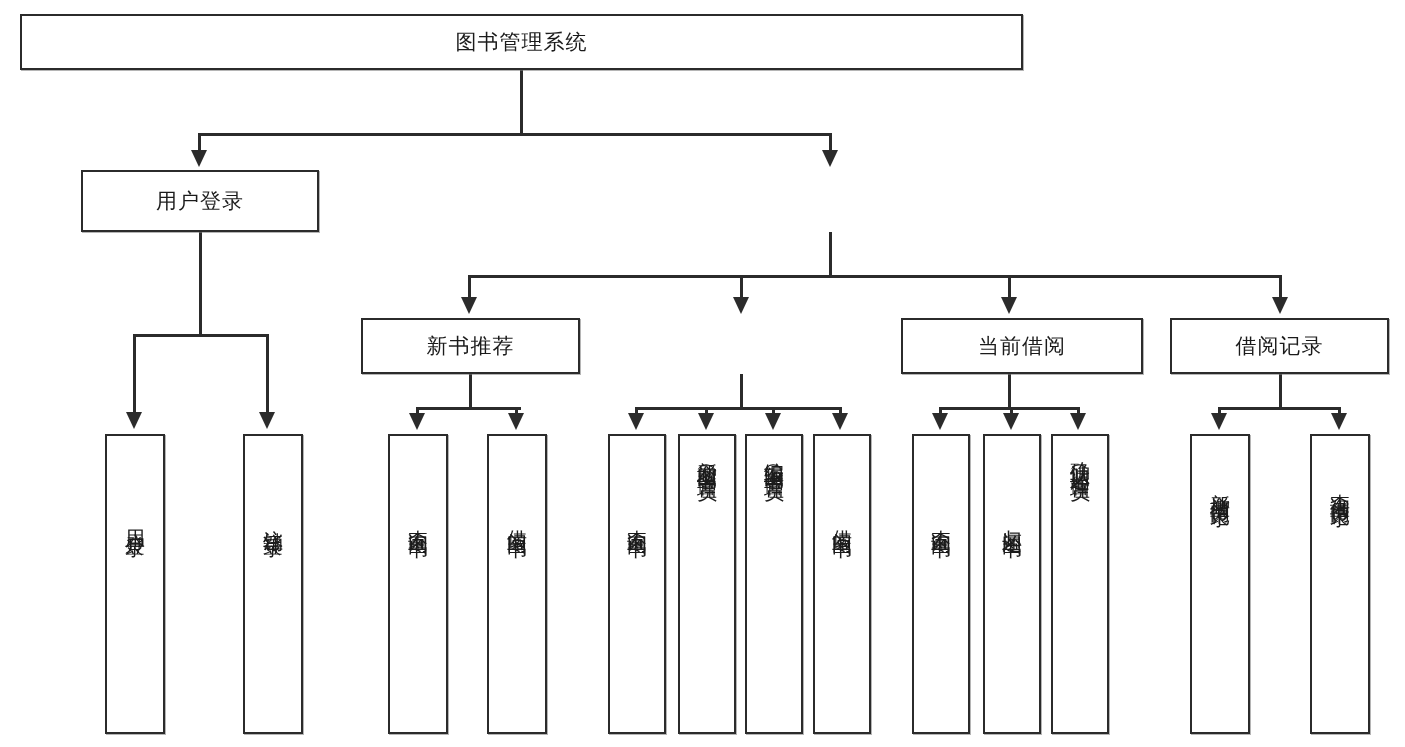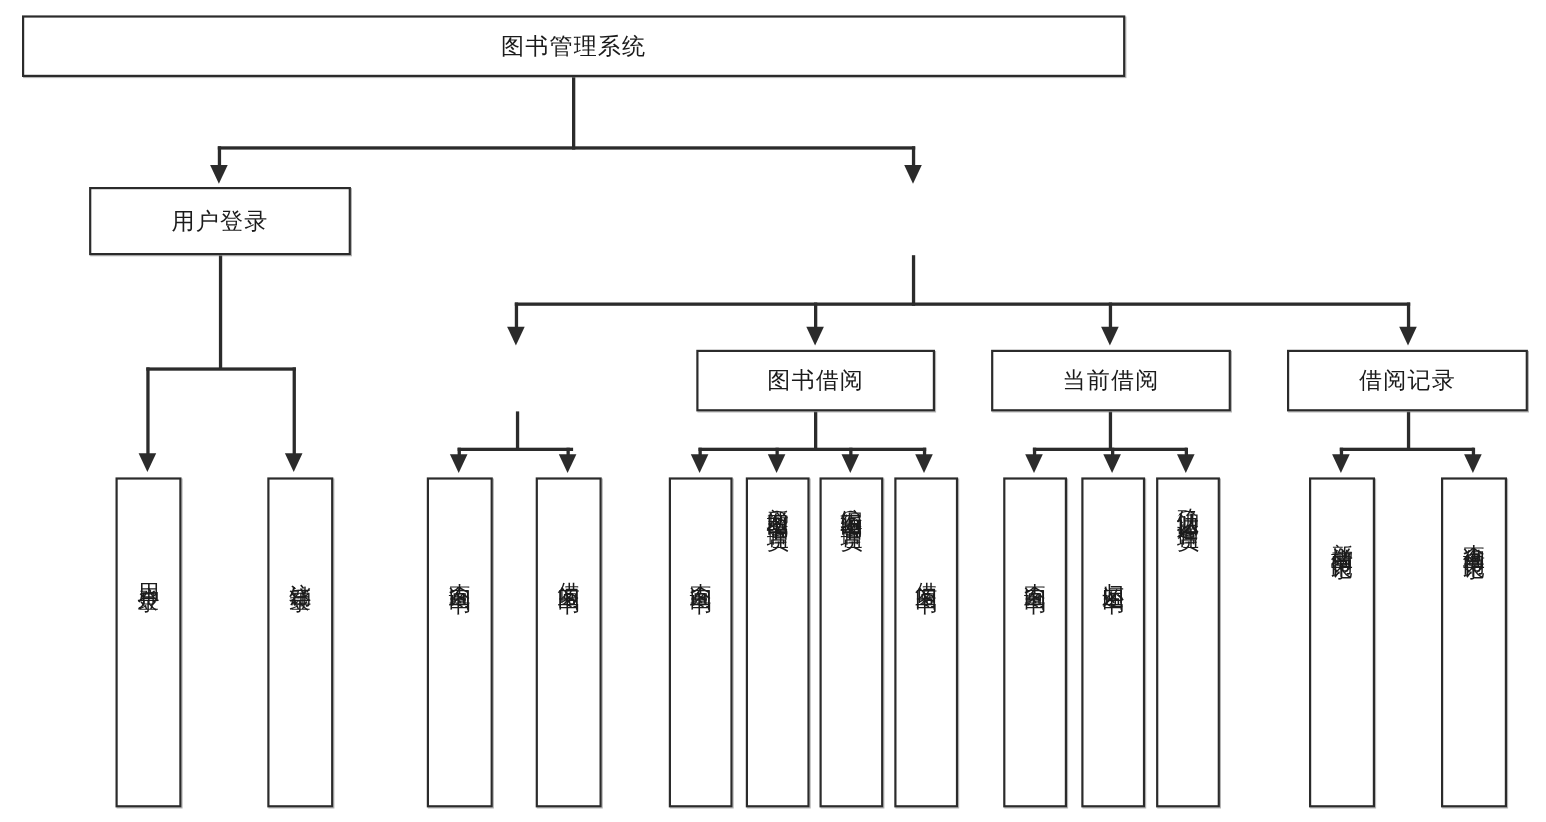--- a/index.html
+++ b/index.html
@@ -143,24 +143,24 @@
   <div class="arrow" style="left:1331px;top:413px;"></div>
 
   <div class="node horiz" style="left:20px;top:14px;width:1003px;height:56px;">
     <span class="lbl">图书管理系统</span>
   </div>
 
   <div class="node horiz" style="left:81px;top:170px;width:238px;height:62px;">
     <span class="lbl">用户登录</span>
   </div>
 
-  <div class="node horiz" style="left:633px;top:318px;width:217px;height:56px;">
-    <span class="lbl">图书借阅</span>
-  </div>
-  <div class="node horiz" style="left:901px;top:318px;width:218px;height:56px;">
+  <div class="node horiz" style="left:361px;top:318px;width:219px;height:56px;">
+    <span class="lbl">新书推荐</span>
+  </div>
+  <div class="node horiz" style="left:901px;top:318px;width:242px;height:56px;">
     <span class="lbl">当前借阅</span>
   </div>
   <div class="node horiz" style="left:1170px;top:318px;width:219px;height:56px;">
     <span class="lbl">借阅记录</span>
   </div>
 
   <div class="node vert" style="left:105px;top:434px;width:60px;height:300px;padding-top:78px;">
     <span class="lbl">用户登录</span>
   </div>
   <div class="node vert" style="left:243px;top:434px;width:60px;height:300px;padding-top:78px;">

